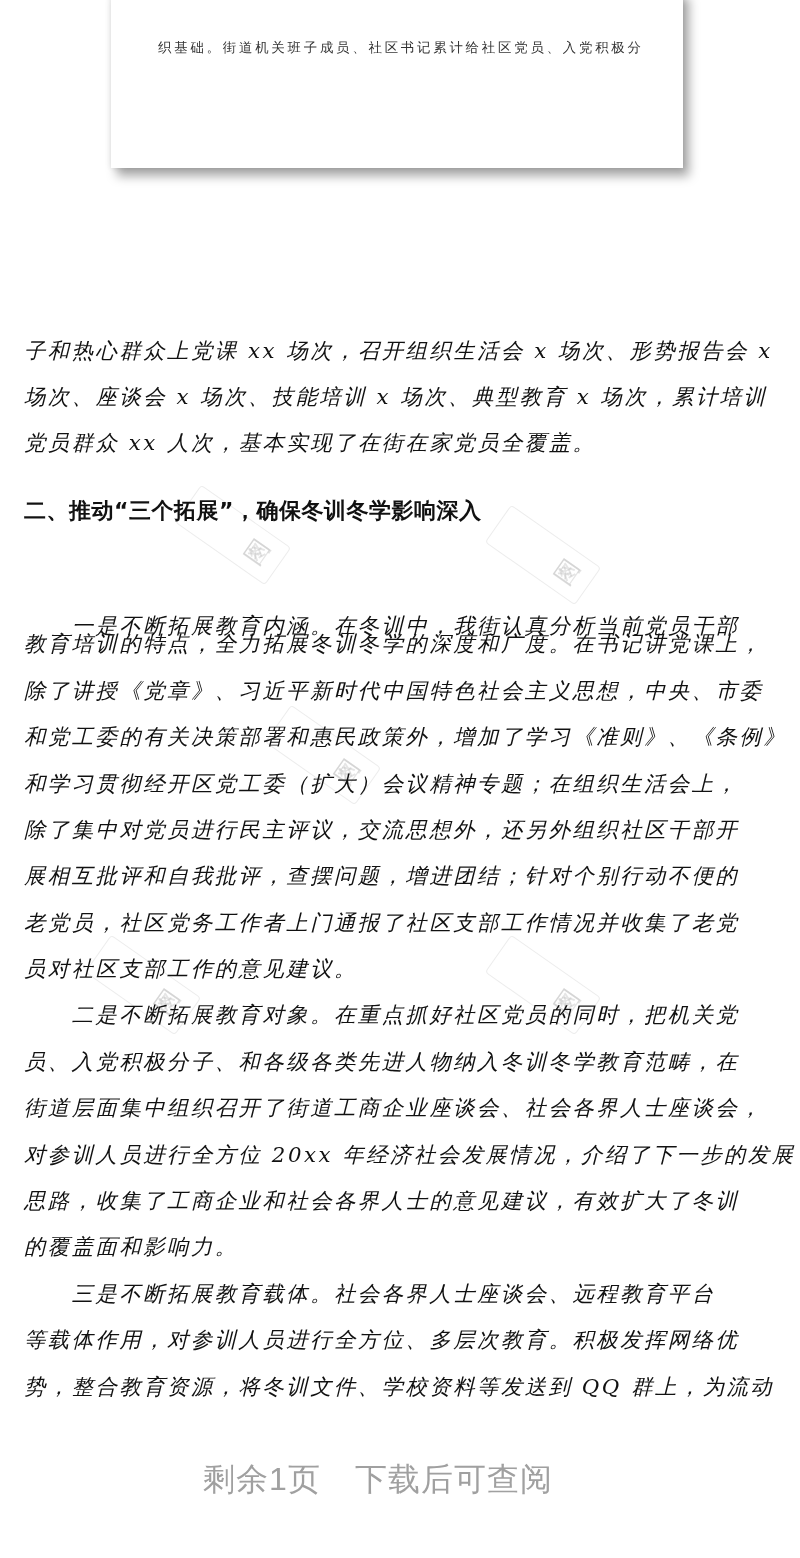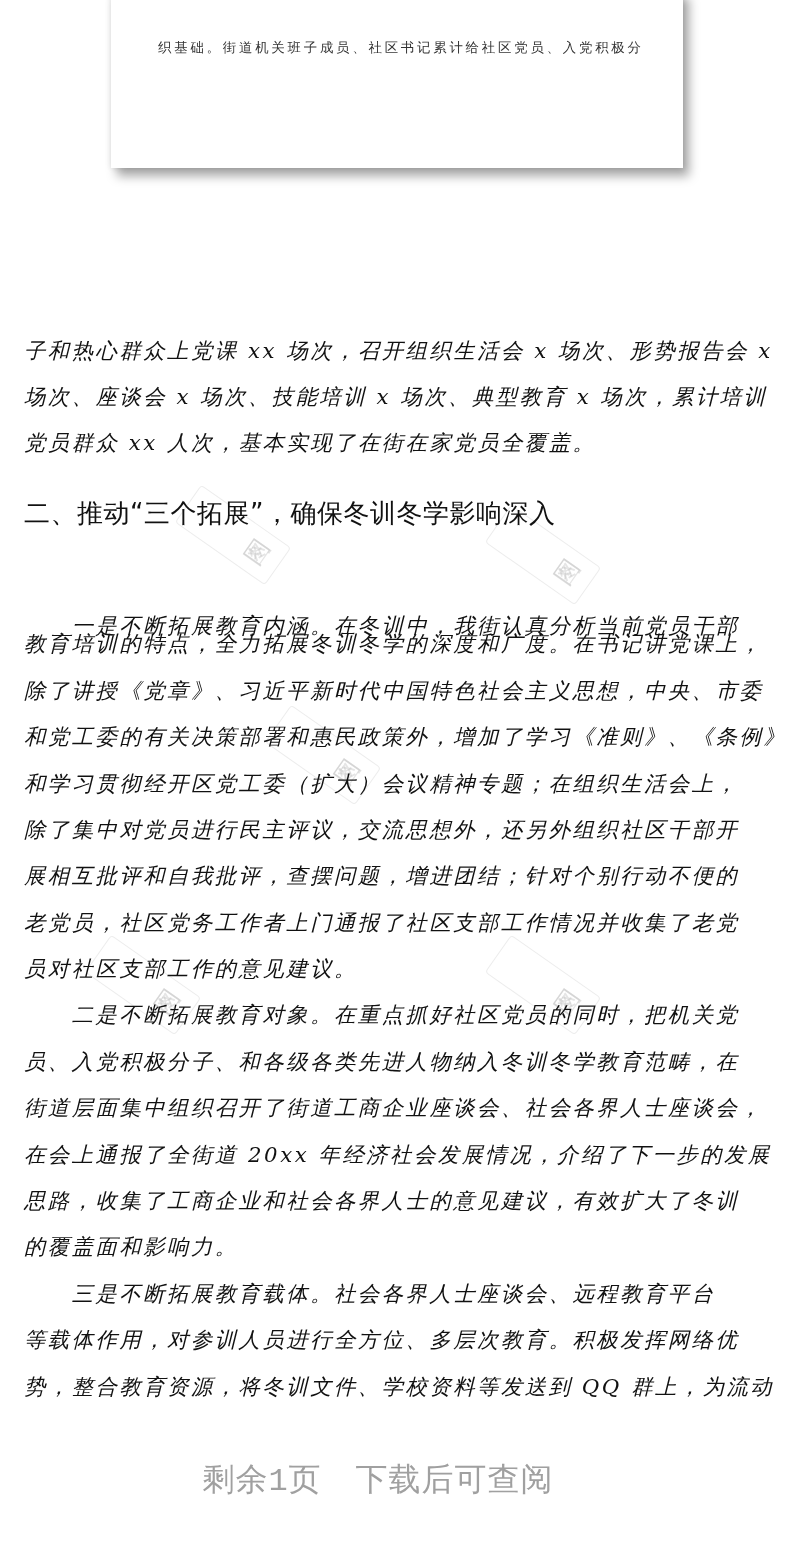--- a/index.html
+++ b/index.html
@@ -16,34 +16,34 @@
     color: #333; white-space: nowrap;
   }
 
   .body-text { position: absolute; left: 24px; width: 760px; }
   .para-line {
     position: absolute; left: 0; font-size: 21.3px; white-space: nowrap;
     color: #111; letter-spacing: 2.55px; font-style: italic;
   }
   .heading {
     position: absolute; left: 24px; top: 496px; font-family: "DejaVu Sans", "Liberation Sans", sans-serif;
-    font-size: 26px; font-weight: normal; color: #111; white-space: nowrap; letter-spacing: 0.5px;
+    font-size: 22px; font-weight: bold; color: #111; white-space: nowrap; letter-spacing: 0.5px;
   }
 
   .watermark {
     position: absolute; width: 46px; height: 110px; transform: rotate(-55deg);
     border: 1.5px solid rgba(200,200,200,0.35); border-radius: 4px;
     color: rgba(190,190,190,0.4); font-family: "DejaVu Sans", sans-serif; font-size: 24px;
     display: flex; align-items: center; justify-content: center; writing-mode: vertical-rl;
     pointer-events: none;
   }
 
   .remaining {
     position: absolute; left: 0; width: 756px; top: 1458px; text-align: center;
-    font-family: Liberation Mono, monospace; font-size: 32px; color: #a0a0a0;
+    font-family: Liberation Sans, sans-serif; font-size: 32px; color: #a0a0a0;
     letter-spacing: 1px;
   }
   .remaining span + span { margin-left: 34px; }
 </style>
 </head>
 <body>
 
 <div class="card">
   <div class="line" style="top:49px">织基础。街道机关班子成员、社区书记累计给社区党员、入党积极分</div>
 </div>
@@ -71,21 +71,21 @@
   <div class="para-line" style="top:815px">除了集中对党员进行民主评议，交流思想外，还另外组织社区干部开</div>
   <div class="para-line" style="top:861px">展相互批评和自我批评，查摆问题，增进团结；针对个别行动不便的</div>
   <div class="para-line" style="top:908px">老党员，社区党务工作者上门通报了社区支部工作情况并收集了老党</div>
   <div class="para-line" style="top:954px">员对社区支部工作的意见建议。</div>
 </div>
 
 <div class="body-text">
   <div class="para-line" style="top:1000px">　　二是不断拓展教育对象。在重点抓好社区党员的同时，把机关党</div>
   <div class="para-line" style="top:1047px">员、入党积极分子、和各级各类先进人物纳入冬训冬学教育范畴，在</div>
   <div class="para-line" style="top:1093px">街道层面集中组织召开了街道工商企业座谈会、社会各界人士座谈会，</div>
-  <div class="para-line" style="top:1140px">在会上通报了全街道 20xx 年经济社会发展情况，介绍了下一步的发展</div>
+  <div class="para-line" style="top:1140px">对参训人员进行全方位 20xx 年经济社会发展情况，介绍了下一步的发展</div>
   <div class="para-line" style="top:1186px">思路，收集了工商企业和社会各界人士的意见建议，有效扩大了冬训</div>
   <div class="para-line" style="top:1232px">的覆盖面和影响力。</div>
 </div>
 
 <div class="body-text">
   <div class="para-line" style="top:1279px">　　三是不断拓展教育载体。社会各界人士座谈会、远程教育平台</div>
   <div class="para-line" style="top:1325px">等载体作用，对参训人员进行全方位、多层次教育。积极发挥网络优</div>
   <div class="para-line" style="top:1372px">势，整合教育资源，将冬训文件、学校资料等发送到 QQ 群上，为流动</div>
 </div>
 

